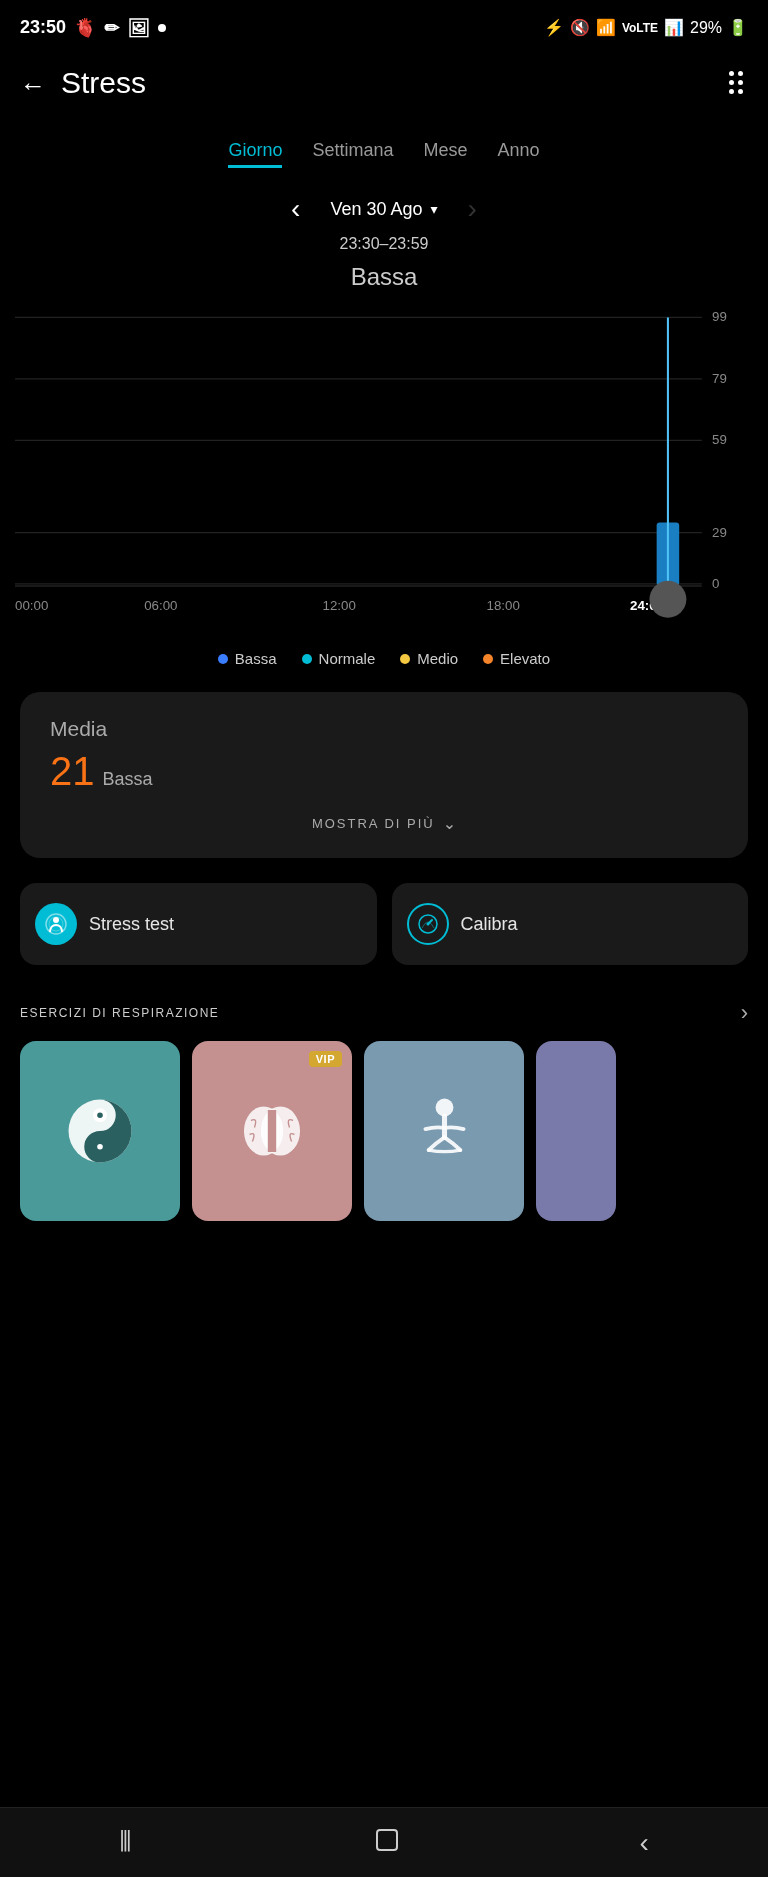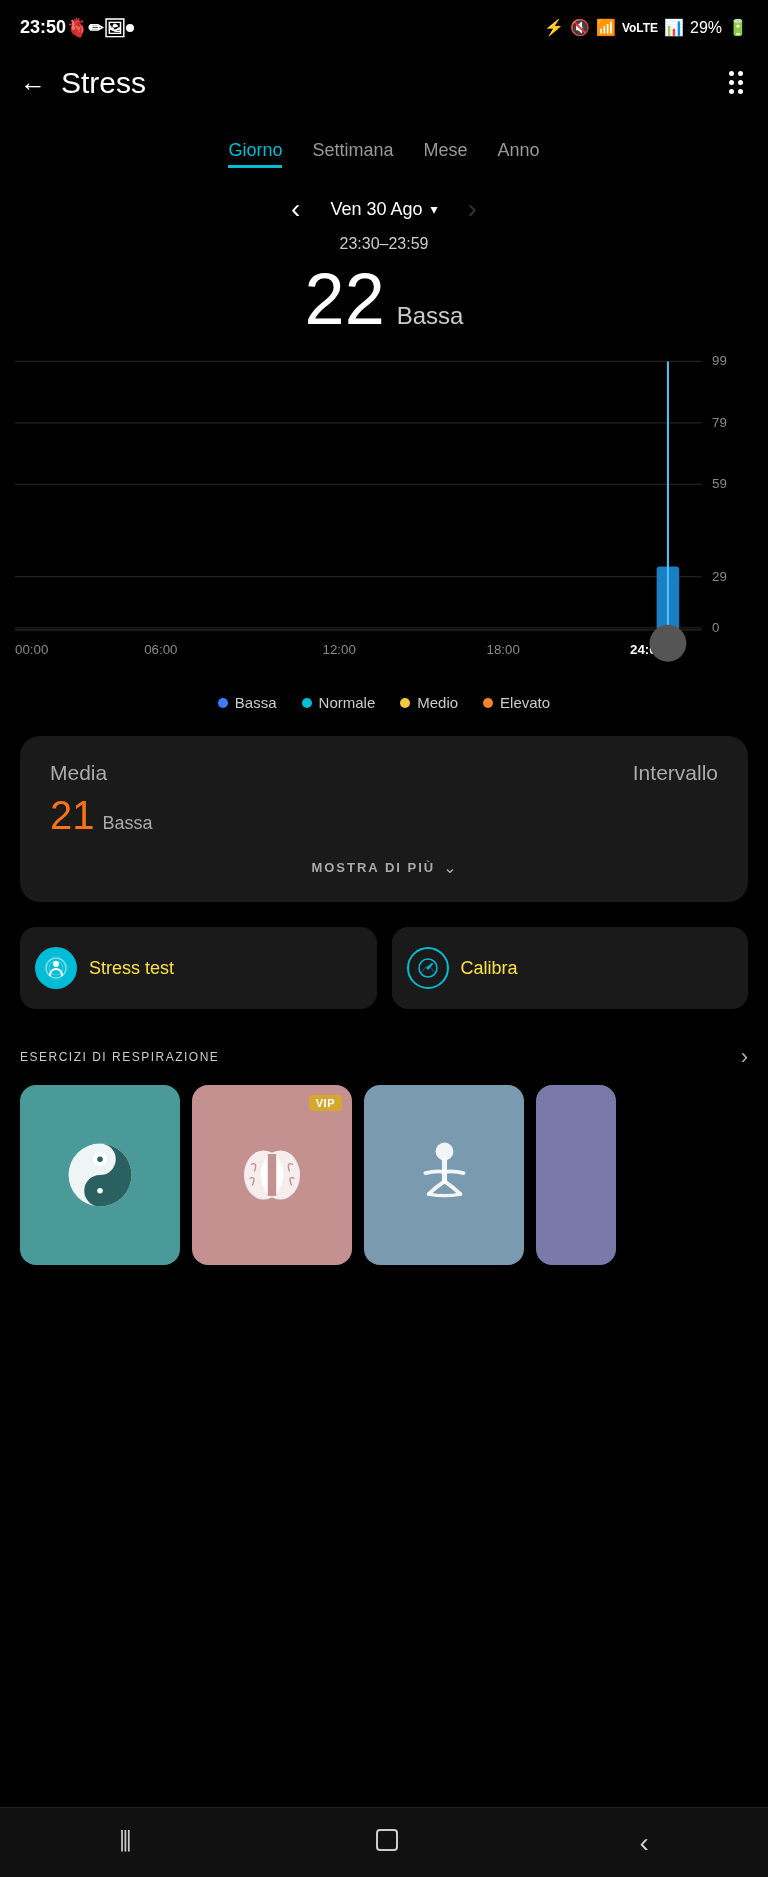--- a/index.html
+++ b/index.html
@@ -18,20 +18,21 @@
     .status-bar {
       display: flex;
       justify-content: space-between;
       align-items: center;
       padding: 10px 20px 5px;
       height: 50px;
     }
     .status-left {
       display: flex;
       align-items: center;
+      gap: 8px;
       font-size: 18px;
       font-weight: 600;
     }
     .status-right {
       display: flex;
       align-items: center;
       gap: 6px;
       font-size: 16px;
     }
 
@@ -216,21 +217,21 @@
       align-items: center;
       justify-content: center;
       gap: 8px;
       margin-top: 20px;
       cursor: pointer;
     }
     .show-more-text {
       font-size: 13px;
       color: #aaa;
       letter-spacing: 2px;
-      font-weight: 700;
+      font-weight: 400;
     }
     .show-more-arrow {
       font-size: 16px;
       color: #aaa;
     }
 
     
     .action-buttons {
       display: flex;
       gap: 15px;
@@ -256,21 +257,21 @@
       justify-content: center;
       font-size: 20px;
       flex-shrink: 0;
     }
     .action-btn-icon.calibra {
       background: transparent;
       border: 2px solid #00bcd4;
     }
     .action-btn-label {
       font-size: 18px;
-      color: #fde047;
+      color: #e5e5e5;
       font-weight: 400;
     }
 
     
     .section-header {
       display: flex;
       justify-content: space-between;
       align-items: center;
       padding: 10px 20px 15px;
     }
@@ -409,21 +410,20 @@
     <span class="date-dropdown-arrow">▾</span>
   </div>
   <span class="nav-arrow" style="color:#333; font-size:28px;">›</span>
 </div>
 
 <div class="time-range">
   <span>23:30–23:59</span>
 </div>
 
 <div class="stress-value-container">
-  <span class="stress-number">22</span>
   <span class="stress-label">Bassa</span>
 </div>
 
 <div class="chart-wrapper">
   <svg class="chart-svg" viewBox="0 0 720 310" height="320">
 
     <line x1="0" y1="10" x2="670" y2="10" stroke="#222" stroke-width="1"></line>
     <line x1="0" y1="70" x2="670" y2="70" stroke="#222" stroke-width="1"></line>
     <line x1="0" y1="130" x2="670" y2="130" stroke="#222" stroke-width="1"></line>
     <line x1="0" y1="220" x2="670" y2="220" stroke="#222" stroke-width="1"></line>
@@ -473,21 +473,20 @@
 <div class="stats-card">
   <div class="stats-row">
     <div class="stat-block">
       <div class="stat-title">Media</div>
       <div class="stat-value-row">
         <span class="stat-number">21</span>
         <span class="stat-sublabel">Bassa</span>
       </div>
     </div>
     <div class="stat-block" style="text-align:right;">
-      <div class="stat-title">Intervallo</div>
     </div>
   </div>
   <div class="show-more">
     <span class="show-more-text">MOSTRA DI PIÙ</span>
     <span class="show-more-arrow">⌄</span>
   </div>
 </div>
 
 <div class="action-buttons">
   <div class="action-btn">

